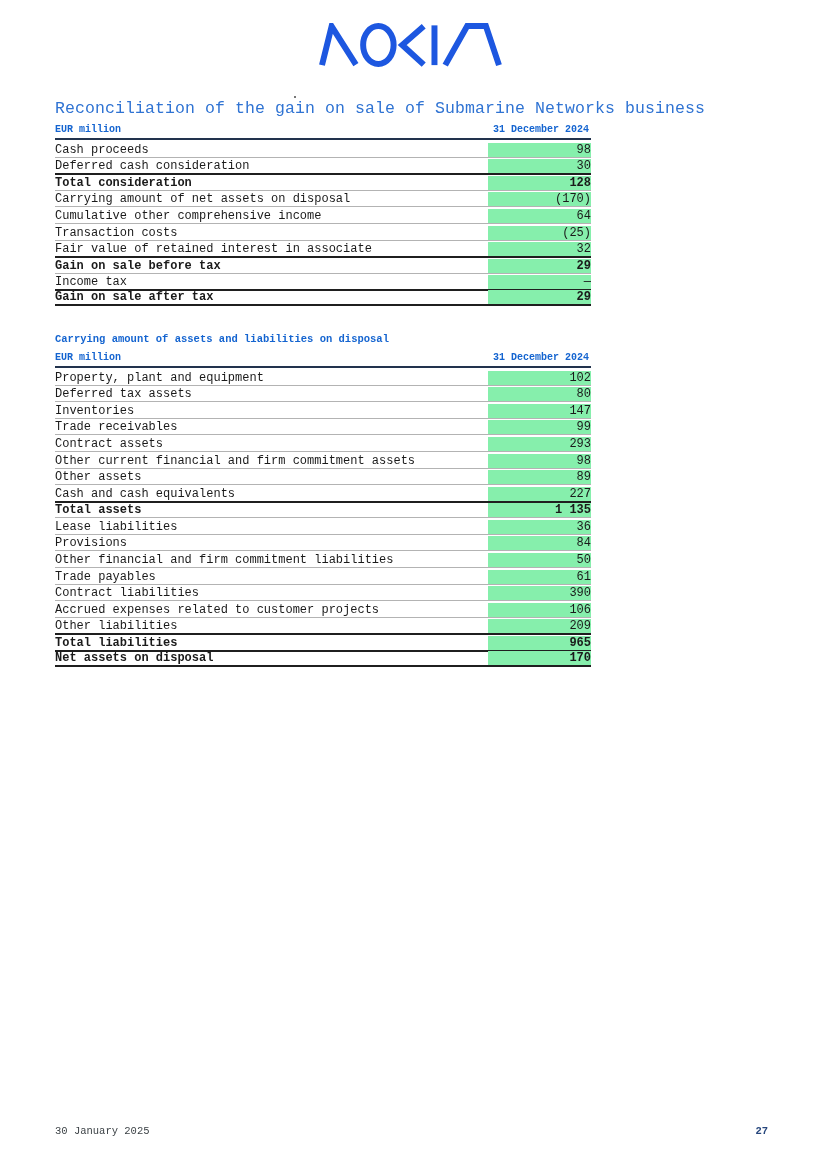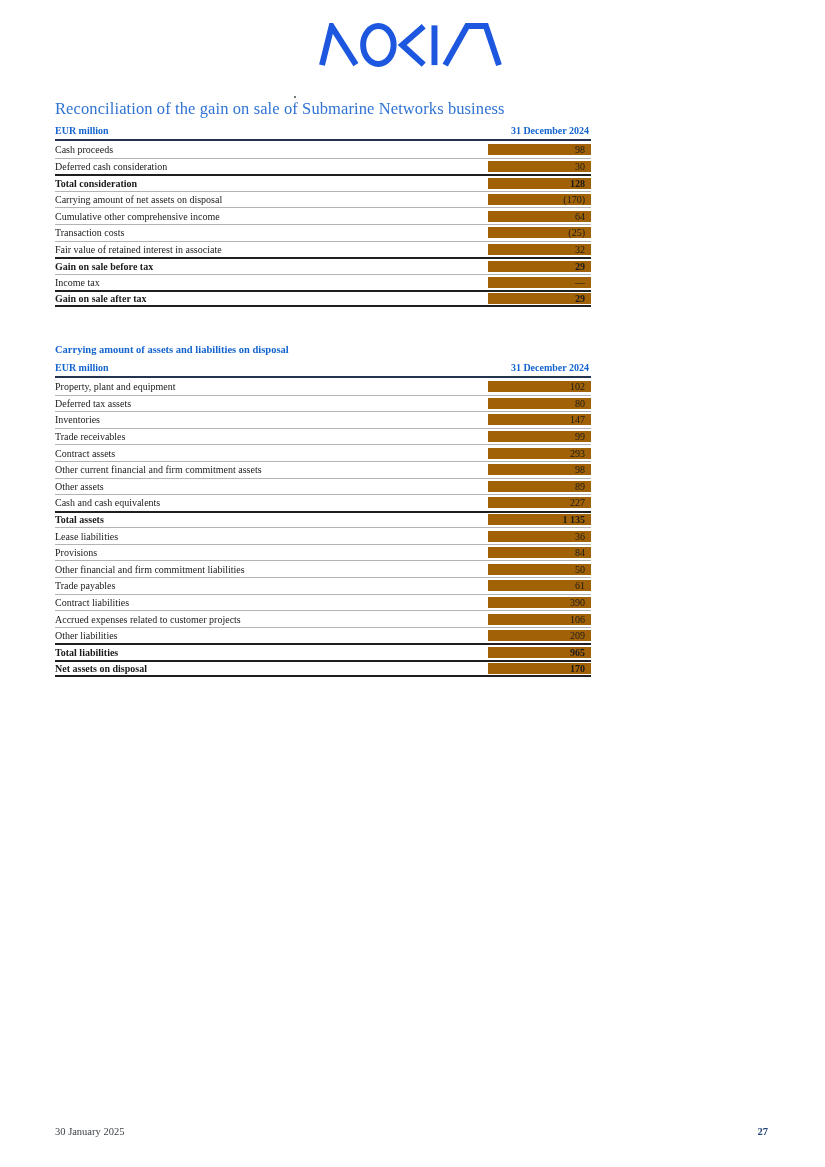--- a/index.html
+++ b/index.html
@@ -3,21 +3,21 @@
 <meta charset="utf-8">
 <style>
   * { margin: 0; padding: 0; box-sizing: border-box; }
   html, body { background: #ffffff; }
   .page {
     position: relative;
     width: 825px;
     height: 1167px;
     margin: 0 auto;
     background: #ffffff;
-    font-family: Liberation Serif, serif;
+    font-family: Liberation Mono, monospace;
     color: #1a1a1a;
     overflow: hidden;
   }
   .logo-wrap {
     position: absolute;
     top: 23px;
     left: 0;
     width: 100%;
     display: flex;
     justify-content: center;
@@ -45,21 +45,21 @@
     font-weight: 400;
     color: #2f73d3;
     letter-spacing: 0.1px;
     margin-bottom: 6px;
     white-space: nowrap;
   }
   .section-heading {
     font-size: 10.5px;
     font-weight: 700;
     color: #1464d0;
-    margin-top: 37px;
+    margin-top: 27px;
     margin-bottom: 7px;
   }
   .fin-table { width: 100%; }
   .thead {
     display: flex;
     align-items: flex-start;
     height: 16px;
     border-bottom: 2px solid #22334d;
     padding-bottom: 2px;
   }
@@ -72,43 +72,43 @@
   .thead .col-value {
     width: 103px;
     text-align: right;
     font-size: 10px;
     font-weight: 700;
     color: #1464d0;
     padding-right: 2px;
   }
   .rows .row {
     display: flex;
-    align-items: center;
+    align-items: flex-end;
     height: 16.6px;
     border-top: 1px solid #b3b3b3;
-    font-size: 10px;
+    font-size: 12px;
   }
   .rows .row:first-child { border-top: none; }
   .rows .row.total {
     border-top: 2px solid #1f1f1f;
     font-weight: 700;
   }
   .rows .row:last-child { border-bottom: 2px solid #1f1f1f; }
   .row .cell-label {
     flex: 1;
     display: flex;
     align-items: center;
   }
   .row .cell-value {
     width: 103px;
-    background: #a16207;
+    background: #86efac;
     display: flex;
     align-items: center;
     justify-content: flex-end;
-    padding-right: 6px;
+    padding-right: 0;
   }
   .footer {
     position: absolute;
     left: 55px;
     right: 57px;
     bottom: 30px;
     display: flex;
     justify-content: space-between;
     align-items: flex-start;
   }

